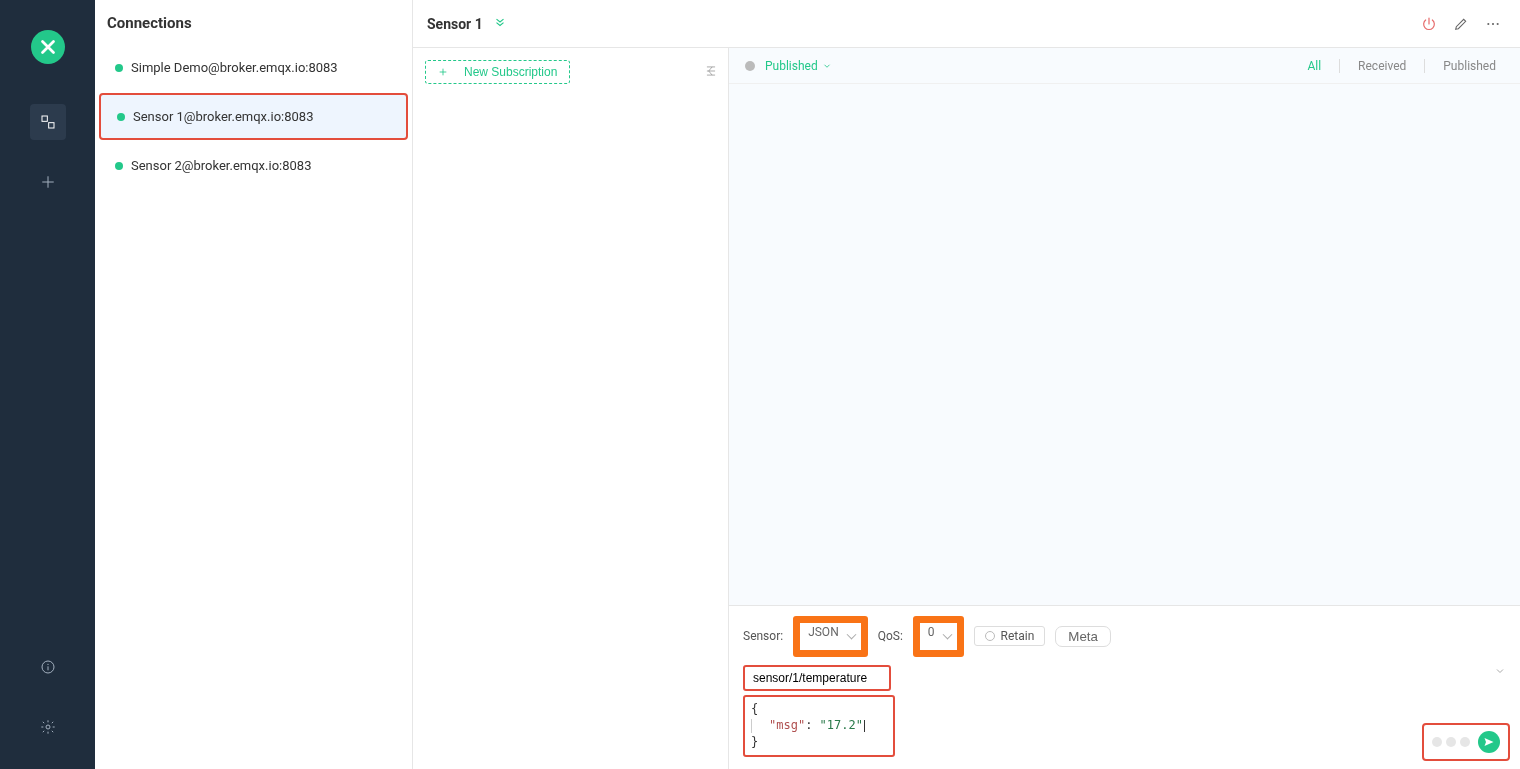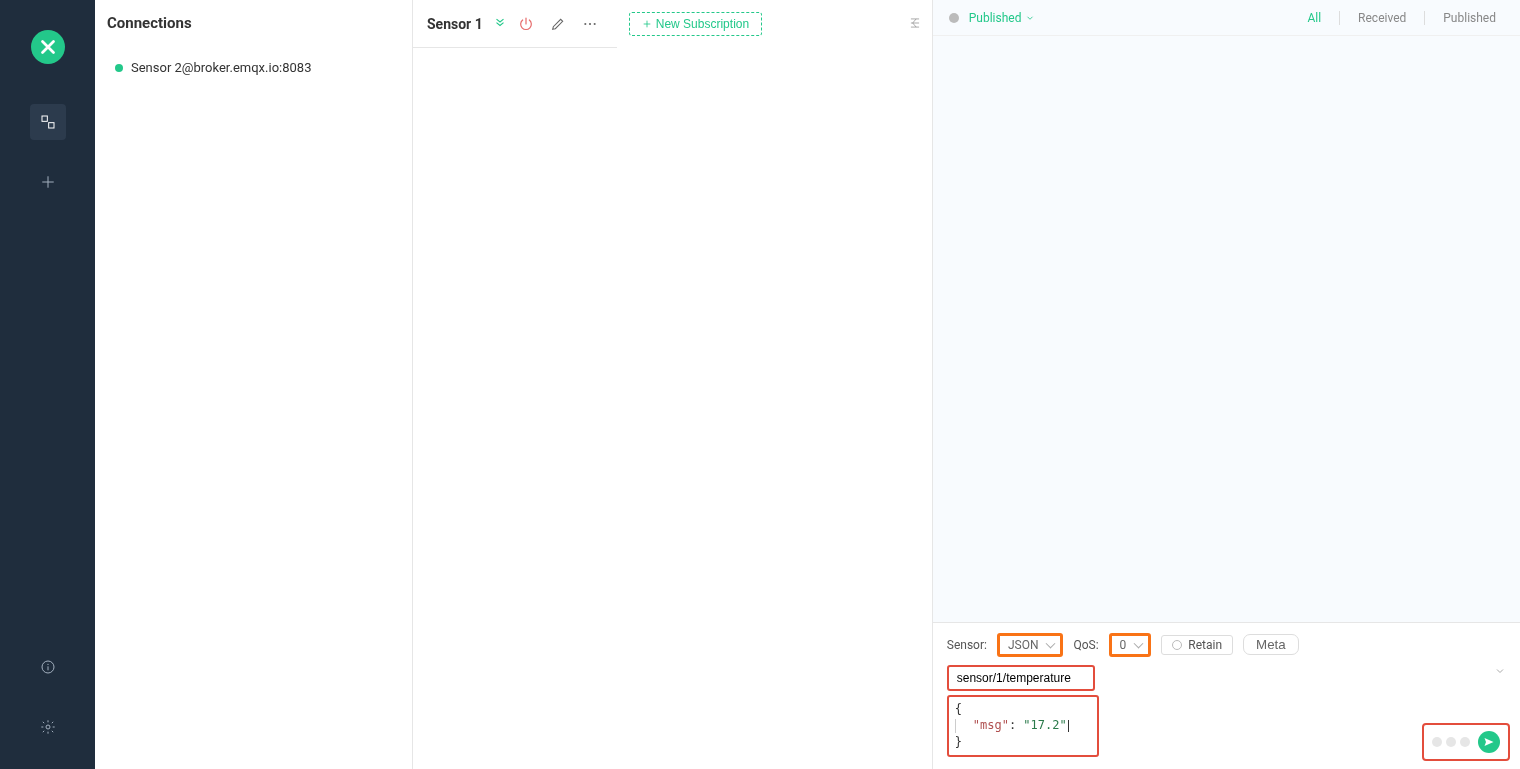--- a/index.html
+++ b/index.html
@@ -10,44 +10,44 @@
 .logo svg { width: 22px; height: 22px; }
 .rail-item { width: 36px; height: 36px; border-radius: 4px; display: flex; align-items: center; justify-content: center; margin-bottom: 24px; color: #a3b0bf; cursor: pointer; }
 .rail-item.active { background: #2c3b4d; color: #fff; }
 .rail-spacer { flex: 1; }
 .sidebar { width: 318px; border-right: 1px solid #e6e6e6; display: flex; flex-direction: column; }
 .sidebar-header { padding: 14px 12px 12px; font-size: 15px; font-weight: 700; color: #333; }
 .conn-list { display: flex; flex-direction: column; }
 .conn-item { padding: 16px 12px 16px 20px; display: flex; align-items: center; gap: 8px; font-size: 13px; cursor: pointer; }
 .conn-item.selected { background: #eef5fe; border: 2px solid #e34d3c; border-radius: 4px; margin: 2px 4px 2px 4px; padding: 14px 8px 14px 16px; }
 .status-dot { width: 8px; height: 8px; background: #23c88a; border-radius: 50%; flex-shrink: 0; }
-.main { flex: 1; display: flex; flex-direction: row; }
+.main { flex: 1; display: flex; flex-direction: column; }
 .topbar { height: 48px; border-bottom: 1px solid #e6e6e6; display: flex; align-items: center; padding: 0 14px; }
 .topbar-title { font-size: 14px; font-weight: 700; margin-right: 10px; }
 .chevdown { color: #23c88a; cursor: pointer; }
 .topbar-spacer { flex: 1; }
 .topbar-icon { width: 26px; height: 26px; display: flex; align-items: center; justify-content: center; cursor: pointer; color: #666; margin-left: 6px; }
 .topbar-icon.power { color: #e66b6b; }
 .content { flex: 1; display: flex; }
 .subcol { width: 316px; border-right: 1px solid #e6e6e6; padding: 12px; position: relative; }
-.new-sub { border: 1px dashed #23c88a; color: #23c88a; background: transparent; padding: 4px 12px; font-size: 12px; border-radius: 3px; cursor: pointer; display: inline-flex; align-items: center; gap: 4px; }
+.new-sub { border: 1px dashed #23c88a; color: #23c88a; background: transparent; padding: 4px 12px; font-size: 12px; border-radius: 3px; cursor: pointer; display: inline-flex; align-items: center; gap: 16px; }
 .collapse-icon { position: absolute; right: 10px; top: 16px; color: #888; cursor: pointer; }
 .msgcol { flex: 1; display: flex; flex-direction: column; background: #f8fbfe; }
 .msg-header { height: 36px; display: flex; align-items: center; padding: 0 16px; gap: 10px; font-size: 12px; border-bottom: 1px solid #f0f0f0; }
 .grey-dot { width: 10px; height: 10px; background: #bbb; border-radius: 50%; }
 .plaintext { color: #23c88a; cursor: pointer; display: flex; align-items: center; gap: 4px; }
 .msg-header-spacer { flex: 1; }
 .filter { color: #888; cursor: pointer; padding: 0 8px; }
 .filter.active { color: #23c88a; }
 .filter-sep { width: 1px; height: 14px; background: #ddd; }
 .msg-body { flex: 1; }
 .publish { border-top: 1px solid #e6e6e6; background: #fff; padding: 10px 14px 12px; position: relative; }
 .pub-row1 { display: flex; align-items: center; gap: 10px; font-size: 12px; color: #555; margin-bottom: 8px; }
 .pub-label { color: #555; }
-.sel { border: 3px solid #f97316; border-radius: 3px; padding: 2px 22px 2px 8px; font-size: 12px; position: relative; cursor: pointer; color: #666; background: #fff; }
+.sel { border: 7px solid #f97316; border-radius: 3px; padding: 2px 22px 11px 8px; font-size: 12px; position: relative; cursor: pointer; color: #666; background: #fff; }
 .sel:after { content: ""; position: absolute; right: 6px; top: 50%; width: 6px; height: 6px; border-right: 1px solid #aaa; border-bottom: 1px solid #aaa; transform: translateY(-70%) rotate(45deg); }
 .retain { display: flex; align-items: center; gap: 6px; border: 1px solid #ddd; border-radius: 3px; padding: 2px 10px; cursor: pointer; }
 .retain-circle { width: 10px; height: 10px; border: 1px solid #bbb; border-radius: 50%; }
 .meta-btn { border: 1px solid #ddd; border-radius: 7px; padding: 2px 12px; cursor: pointer; color: #666; background: #fff; }
 .topic-input { width: 148px; border: 2px solid #e34d3c; border-radius: 3px; padding: 4px 8px; font-size: 12px; outline: none; margin-bottom: 4px; background: #fff; }
 .topic-row { display: flex; align-items: flex-start; }
 .topic-expand { margin-left: auto; color: #aaa; cursor: pointer; }
 .payload-box { width: 152px; border: 2px solid #e34d3c; border-radius: 3px; padding: 4px 6px; font-family: Menlo, Monaco, Consolas, monospace; font-size: 12px; background: #fff; line-height: 1.4; }
 .tok-brace { color: #333; }
 .tok-key { color: #b05050; }
@@ -96,20 +96,28 @@
           <path d="M12 2v3M12 19v3M4.2 4.2l2.1 2.1M17.7 17.7l2.1 2.1M2 12h3M19 12h3M4.2 19.8l2.1-2.1M17.7 6.3l2.1-2.1" stroke="currentColor" stroke-width="1.5"></path>
         </svg>
     </div>
   </div>
 
   <div class="sidebar">
     <div class="sidebar-header">Connections</div>
     <div class="conn-list">
       <div class="conn-item">
         <span class="status-dot"></span>
+        <span>Simple Demo@broker.emqx.io:8083</span>
+      </div>
+      <div class="conn-item selected">
+        <span class="status-dot"></span>
+        <span>Sensor 1@broker.emqx.io:8083</span>
+      </div>
+      <div class="conn-item">
+        <span class="status-dot"></span>
         <span>Sensor 2@broker.emqx.io:8083</span>
       </div>
     </div>
   </div>
 
   <div class="main">
     <div class="topbar">
       <span class="topbar-title">Sensor 1</span>
       <span class="chevdown">
         <svg width="14" height="14" viewBox="0 0 24 24">

